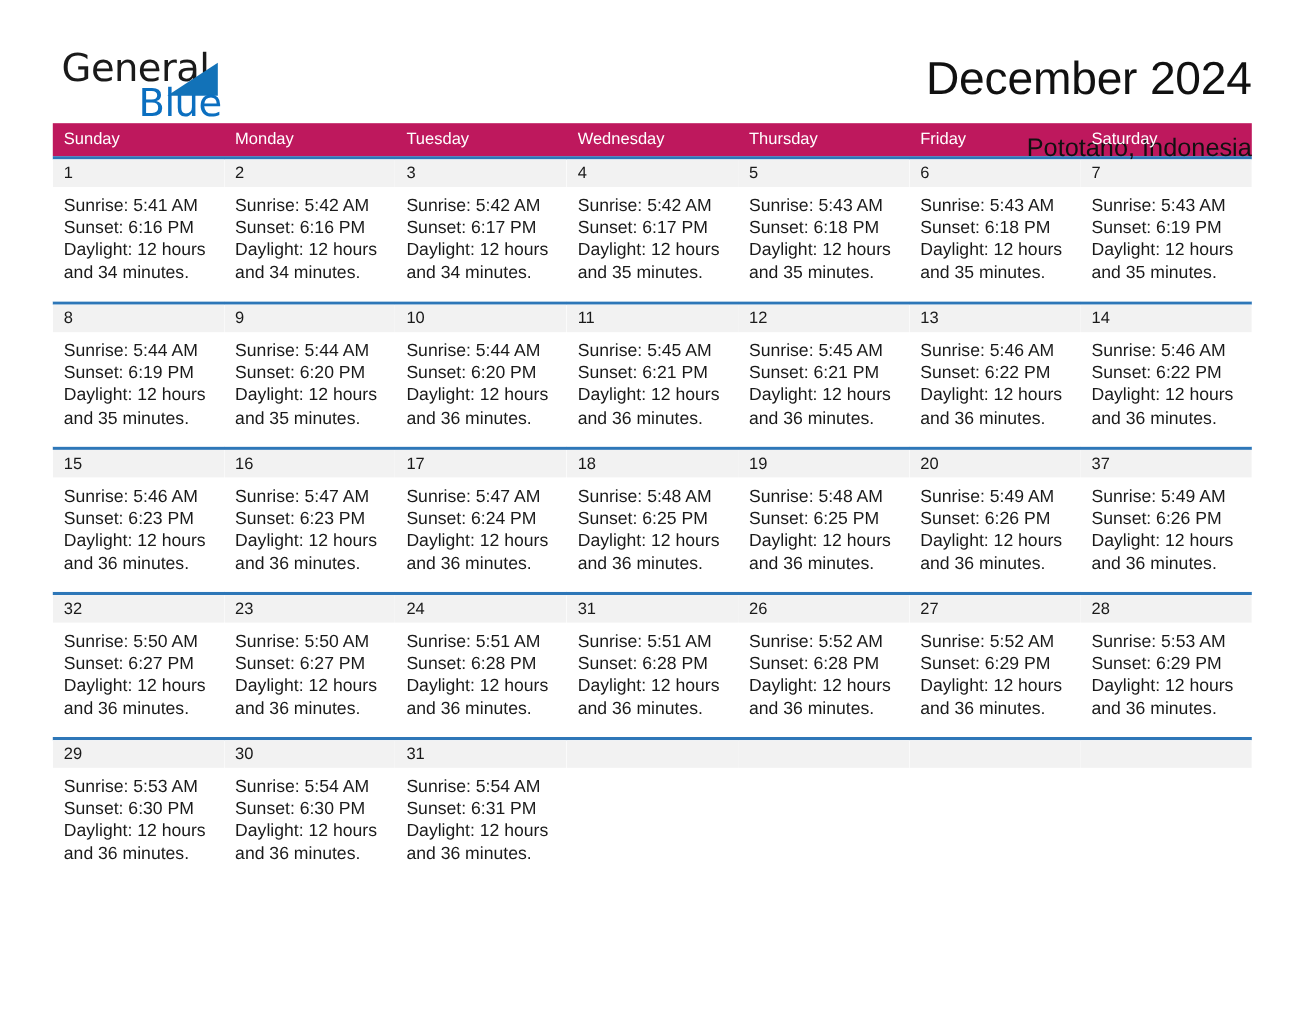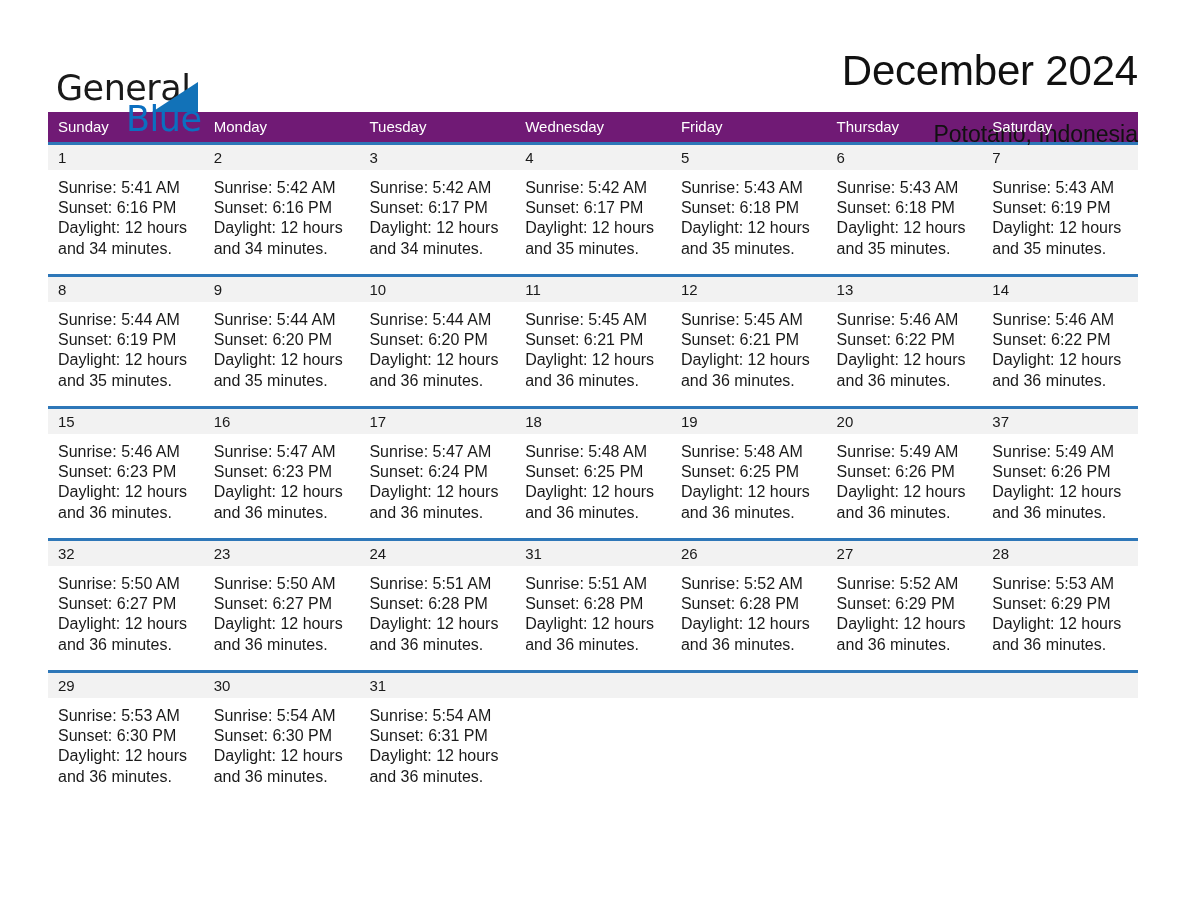--- a/index.html
+++ b/index.html
@@ -30,21 +30,20 @@
     padding: 46px 50px 0 56px;
     box-sizing: border-box;
     height: 112px;
   }
 
   .logo {
     position: relative;
     width: 200px;
     height: 66px;
     line-height: 1;
-    margin-top: 25px;
   }
   .logo-general {
     position: absolute;
     left: 0;
     top: 0;
     font-size: 35px;
     letter-spacing: -0.5px;
     color: #1a1a1a;
     font-family: "DejaVu Sans", sans-serif;
     font-weight: 400;
@@ -91,21 +90,21 @@
   }
 
   
   .calendar {
     margin: 0 50px 0 48px;
     width: 1090px;
   }
 
   .weekday-row {
     display: flex;
-    background: #701a75;
+    background: #be185d;
     height: 30px;
   }
   .weekday-cell {
     flex: 1 1 0;
     color: #ffffff;
     font-size: 15px;
     line-height: 30px;
     padding-left: 10px;
     box-sizing: border-box;
     white-space: nowrap;
@@ -175,22 +174,22 @@
 
   </div>
 
   <div class="calendar">
 
     <div class="weekday-row">
       <div class="weekday-cell">Sunday</div>
       <div class="weekday-cell">Monday</div>
       <div class="weekday-cell">Tuesday</div>
       <div class="weekday-cell">Wednesday</div>
+      <div class="weekday-cell">Thursday</div>
       <div class="weekday-cell">Friday</div>
-      <div class="weekday-cell">Thursday</div>
       <div class="weekday-cell">Saturday</div>
     </div>
 
     <div class="week-row">
       <div class="day-cell">
         <div class="day-number">1</div>
         <div class="day-info">
           <div>Sunrise: 5:41 AM</div>
           <div>Sunset: 6:16 PM</div>
           <div>Daylight: 12 hours</div>

